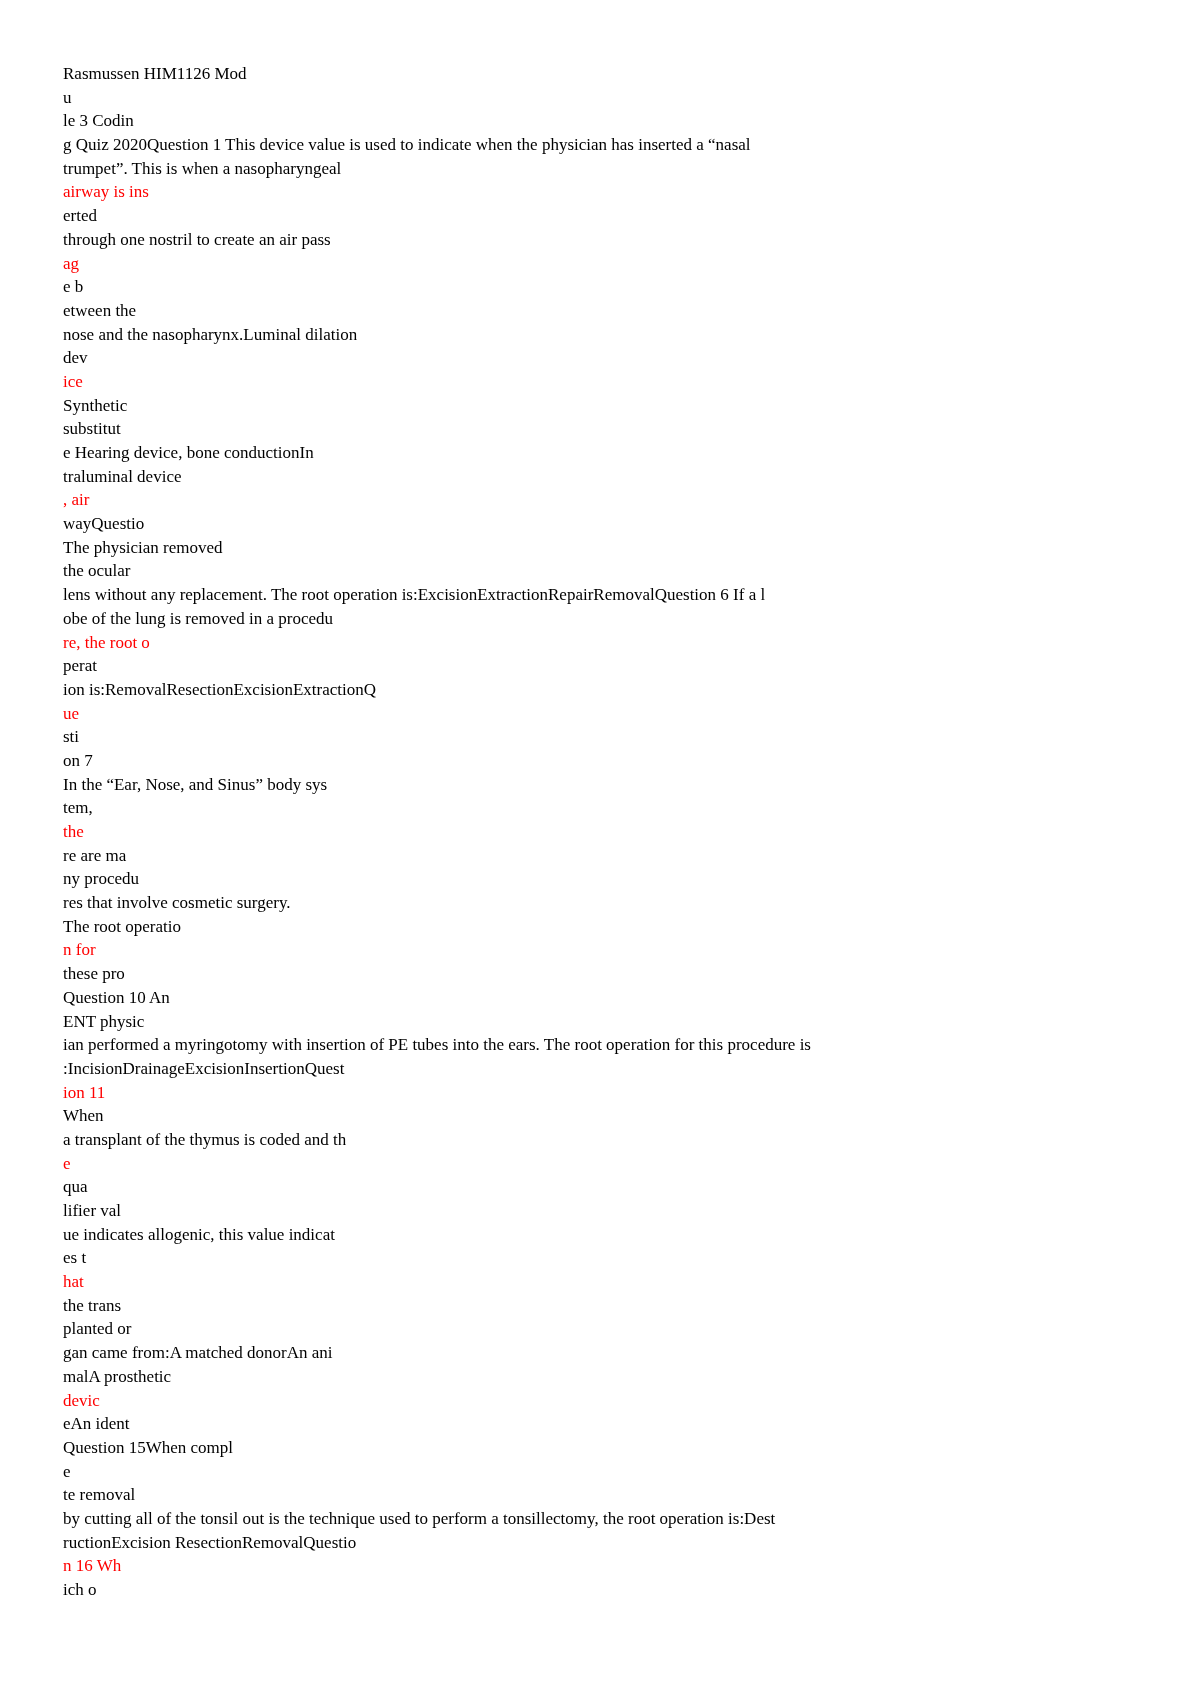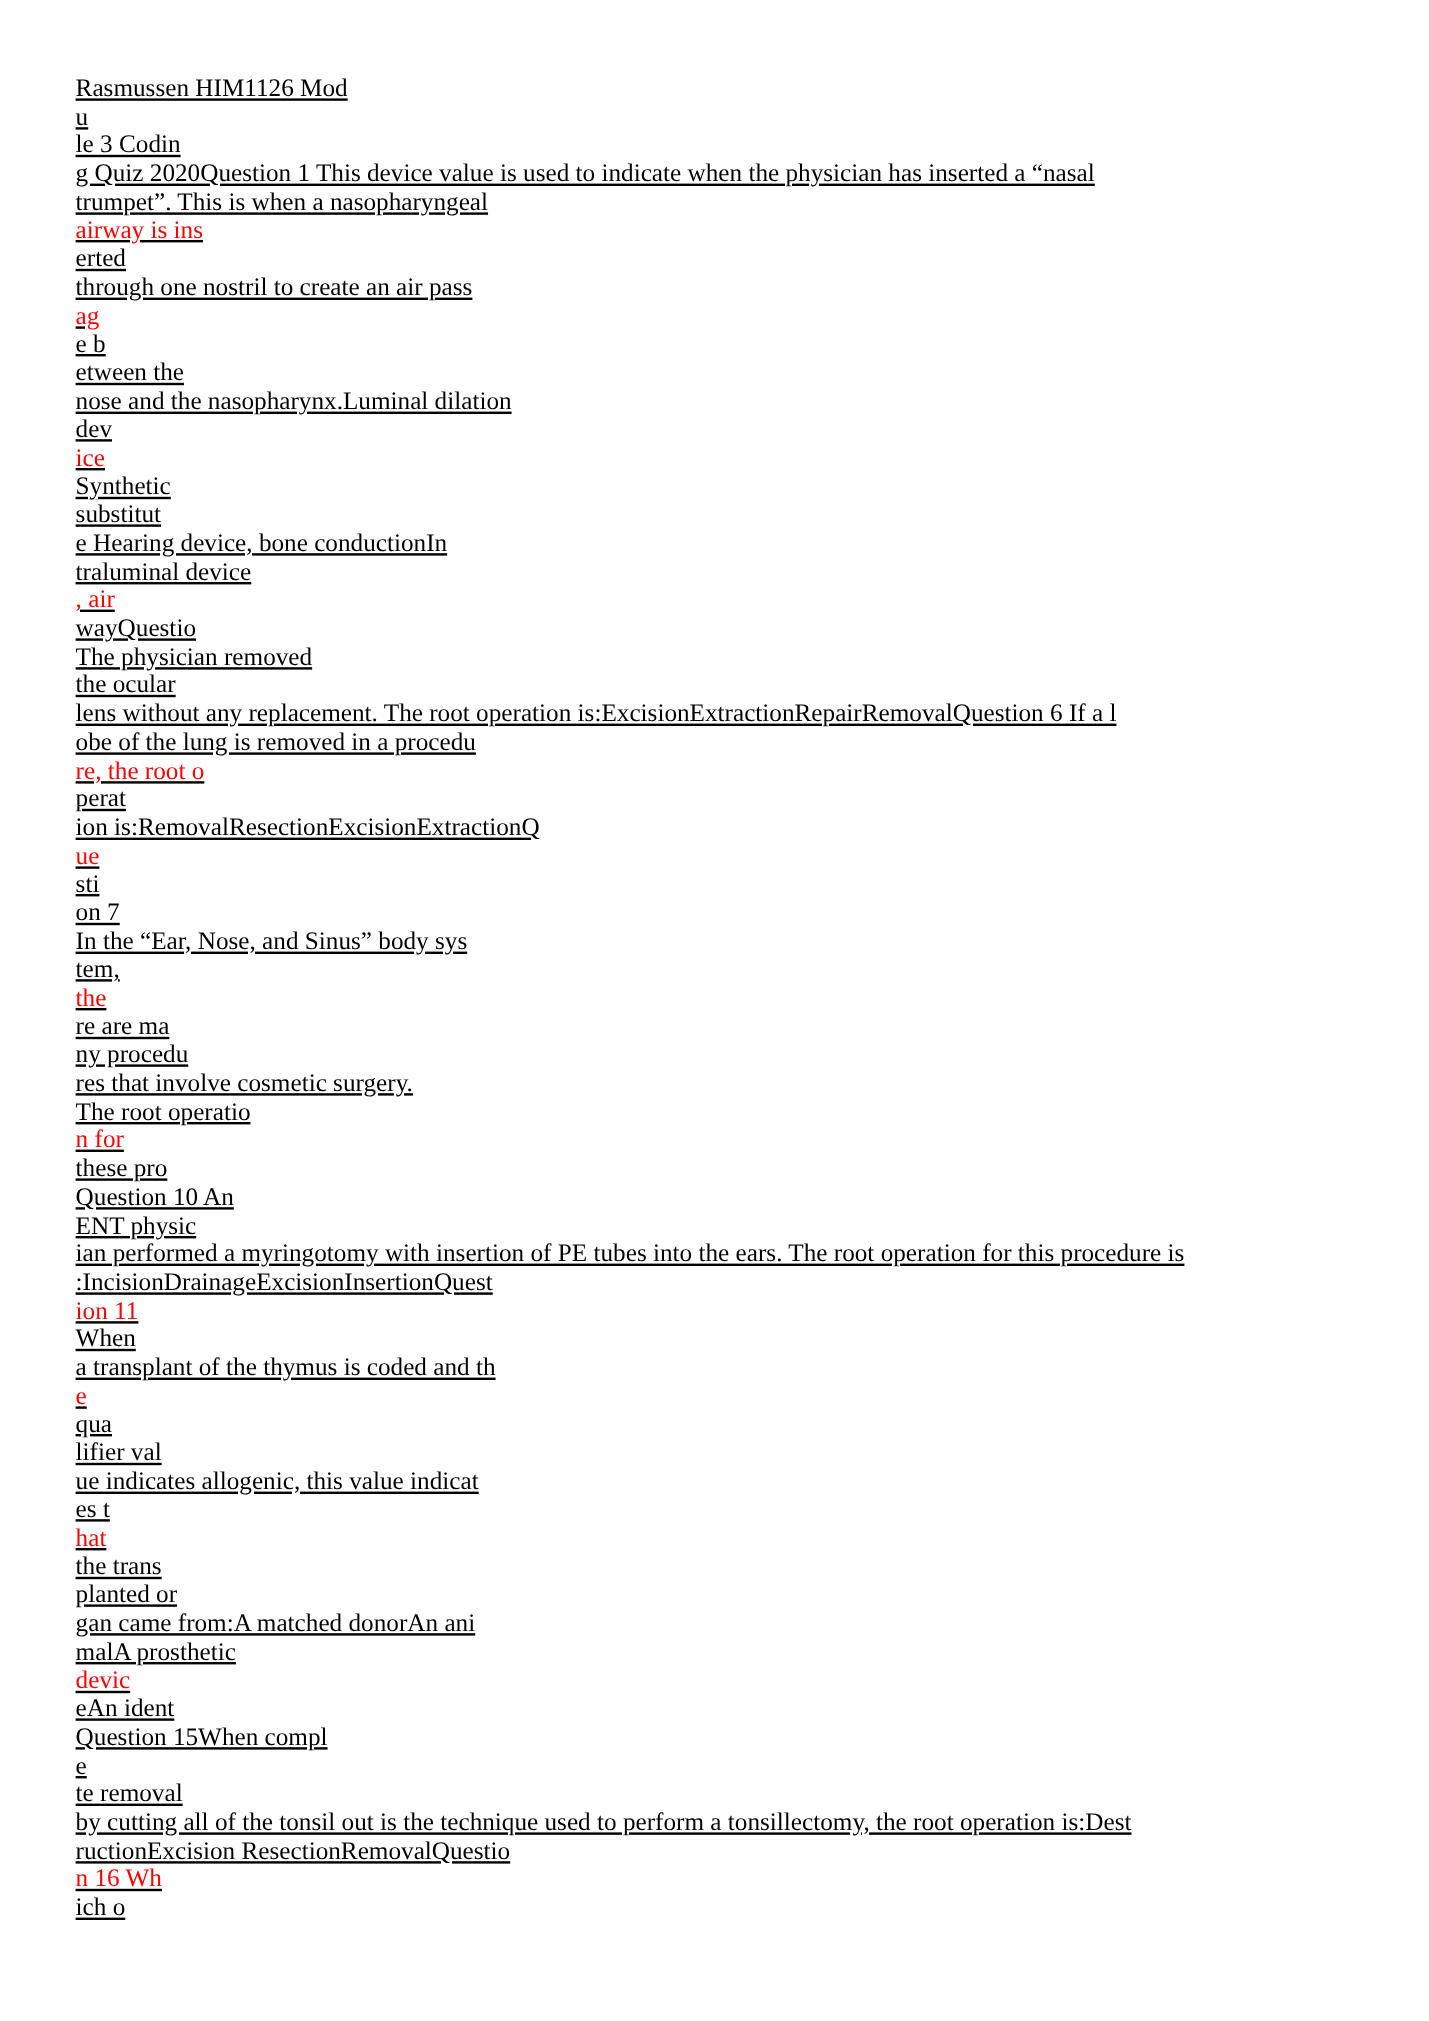--- a/index.html
+++ b/index.html
@@ -12,25 +12,24 @@
     height: 1684px;
     position: relative;
     overflow: hidden;
     font-family: "Liberation Serif", "DejaVu Serif", serif;
   }
   .doc {
     position: absolute;
     left: 63px;
     top: 62px;
     width: 1120px;
-    font-size: 21px;
+    font-size: 17px;
     line-height: 23.7px;
     color: #000000;
     white-space: pre;
-    text-decoration: underline;
   }
   .line {
     height: 23.7px;
   }
   .line.red {
     color: #ff0000;
   }
 </style>
 </head>
 <body>

